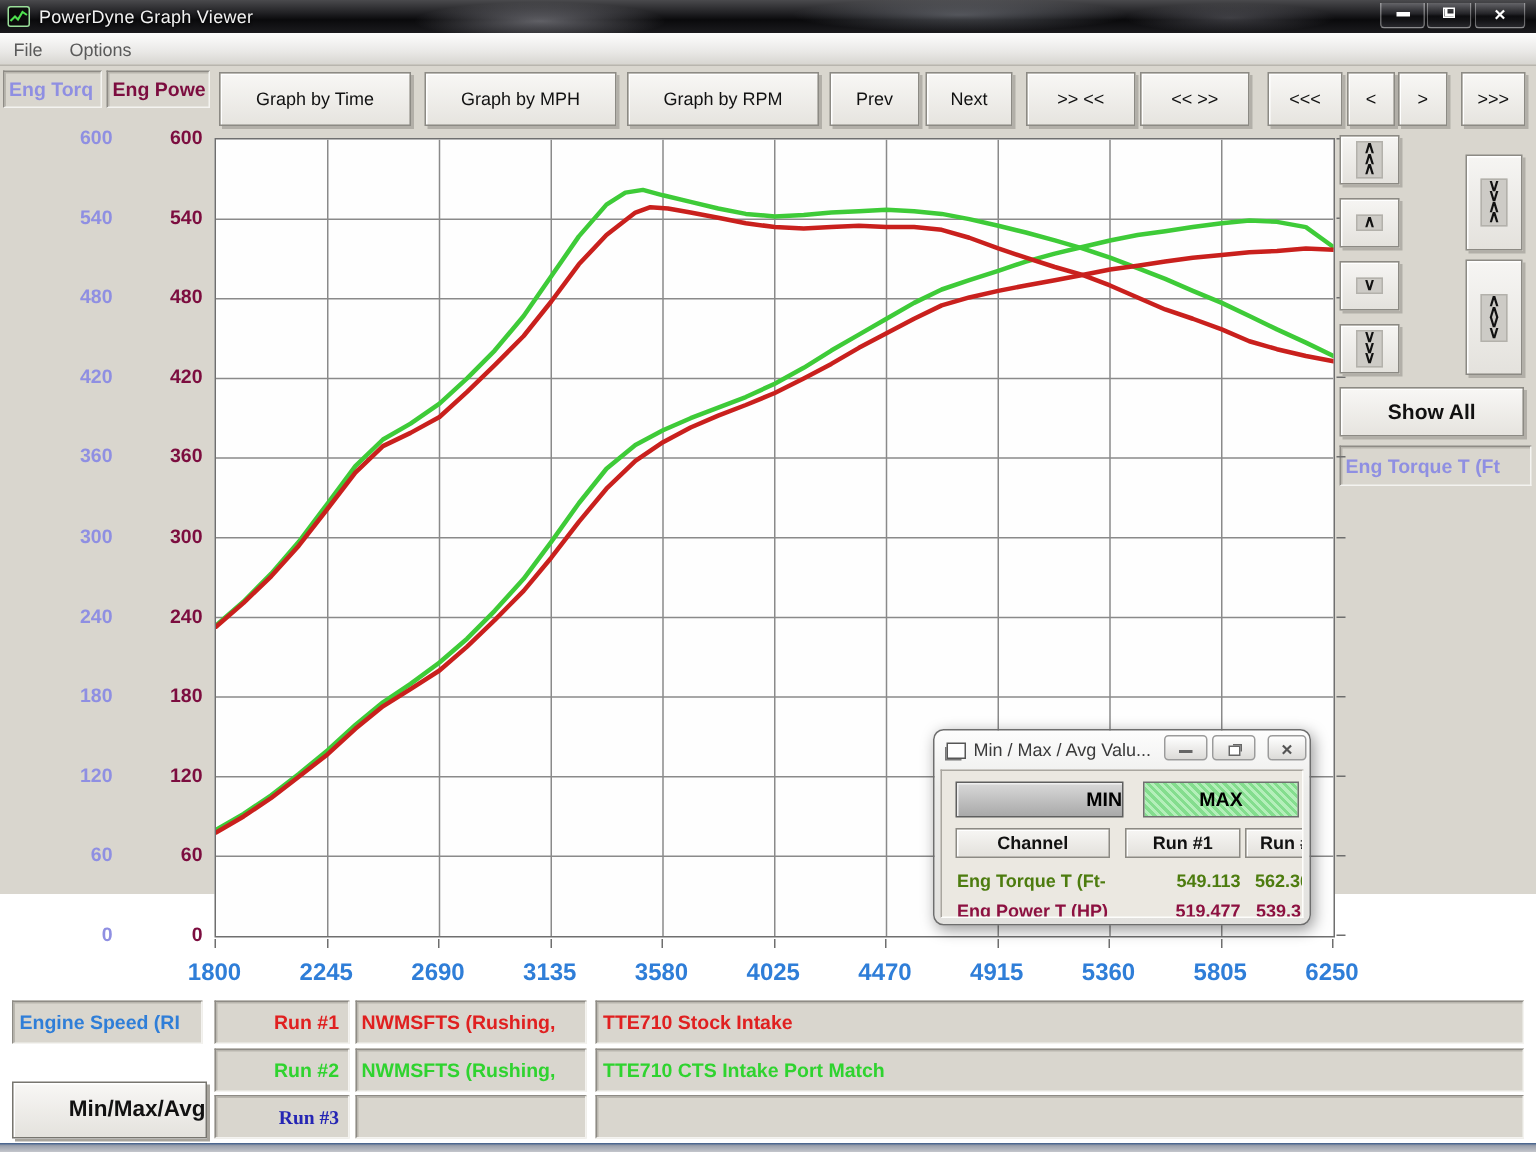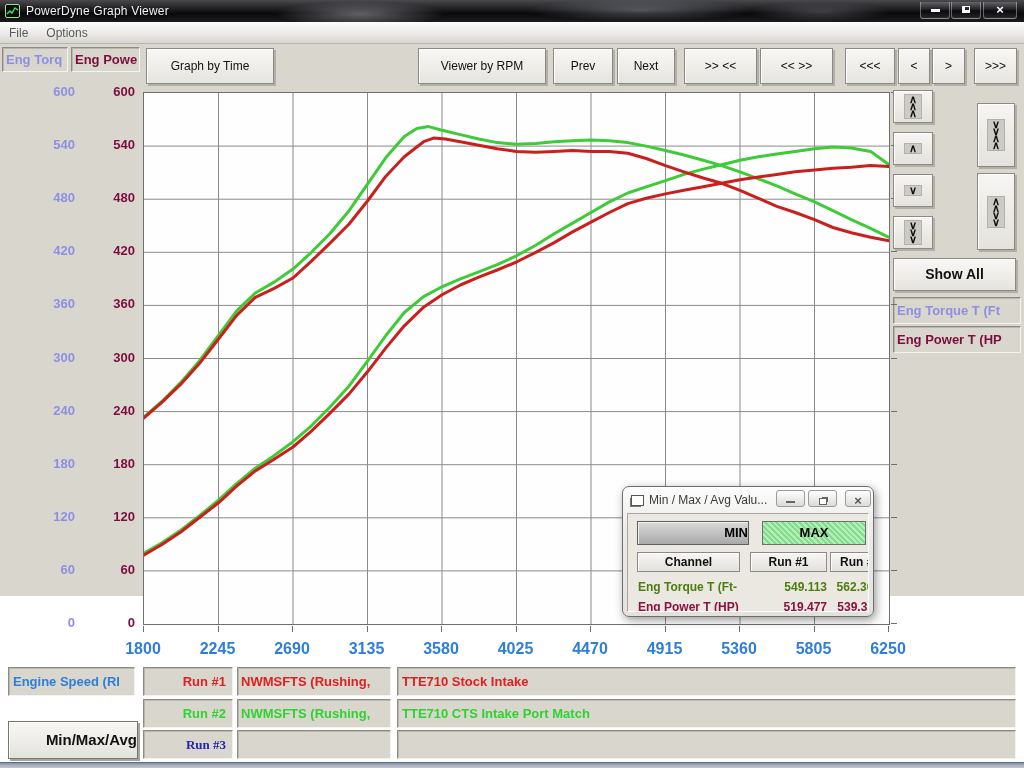--- a/index.html
+++ b/index.html
@@ -144,21 +144,22 @@
 
   <div id="menubar">
     <span class="menu-item">File</span>
     <span class="menu-item">Options</span>
   </div>
 
   <div class="chan-box" id="chan-torque">Eng Torq</div>
   <div class="chan-box" id="chan-power">Eng Powe</div>
 
   <div class="tb-btn" style="left:146px;width:128px">Graph by Time</div>
-  <div class="tb-btn" style="left:418px;width:128px">Viewer by RPM</div>
+  <div class="tb-btn" style="left:283px;width:128px">Graph by MPH</div>
+  <div class="tb-btn" style="left:418px;width:128px">Graph by RPM</div>
   <div class="tb-btn" style="left:553px;width:60px">Prev</div>
   <div class="tb-btn" style="left:617px;width:58px">Next</div>
   <div class="tb-btn" style="left:684px;width:73px">&gt;&gt; &lt;&lt;</div>
   <div class="tb-btn" style="left:760px;width:73px">&lt;&lt; &gt;&gt;</div>
   <div class="tb-btn" style="left:845px;width:50px">&lt;&lt;&lt;</div>
   <div class="tb-btn" style="left:898px;width:32px">&lt;</div>
   <div class="tb-btn" style="left:932px;width:33px">&gt;</div>
   <div class="tb-btn" style="left:974px;width:43px">&gt;&gt;&gt;</div>
 
   <div id="plot"><svg width="745" height="531">
@@ -181,21 +182,20 @@
         <line x1="0" x2="745" y1="424.8" y2="424.8" stroke="#8a8a8a" stroke-width="1"></line>
         <line x1="0" x2="745" y1="477.90000000000003" y2="477.90000000000003" stroke="#8a8a8a" stroke-width="1"></line>
         <polyline points="0.0,323.9 18.4,308.0 36.8,289.4 55.2,268.2 74.5,242.5 92.9,217.7 111.3,200.0 129.7,189.4 149.0,176.1 167.4,159.3 185.8,140.7 205.1,117.7 223.5,91.2 241.9,64.6 260.3,43.4 272.9,35.4 284.6,33.6 298.0,37.2 316.4,41.6 334.8,46.0 353.2,49.6 372.5,51.3 391.8,50.4 410.2,48.7 428.6,47.8 447.0,46.9 465.4,47.8 483.8,49.6 502.2,53.1 521.5,57.5 539.9,62.0 559.2,67.3 577.6,72.6 596.0,78.8 614.4,85.8 632.8,92.9 651.2,100.9 670.5,108.9 688.9,117.7 707.3,126.6 726.6,135.4 745.0,144.3" fill="none" stroke="#3ecb38" stroke-width="3" stroke-linejoin="round" stroke-linecap="round"></polyline>
         <polyline points="0.0,460.2 18.4,449.6 36.8,437.2 55.2,423.0 74.5,407.1 92.9,390.3 111.3,375.2 129.7,362.9 149.0,348.7 167.4,332.8 185.8,314.2 205.1,292.9 223.5,268.2 241.9,242.5 260.3,219.5 279.6,203.6 298.0,193.8 316.4,185.8 334.8,178.8 353.2,171.7 372.5,162.8 391.8,152.2 410.2,140.7 428.6,130.1 447.0,119.5 465.4,108.9 483.8,100.0 502.2,93.8 521.5,87.6 539.9,81.4 559.2,76.1 577.6,71.7 596.0,67.3 614.4,63.7 632.8,61.1 651.2,58.4 670.5,55.8 688.9,54.0 707.3,54.9 726.6,58.4 745.0,71.7" fill="none" stroke="#3ecb38" stroke-width="3" stroke-linejoin="round" stroke-linecap="round"></polyline>
         <polyline points="0.0,324.8 18.4,308.9 36.8,291.2 55.2,270.8 74.5,246.0 92.9,222.1 111.3,204.4 129.7,195.6 149.0,185.0 167.4,168.2 185.8,150.4 205.1,131.0 223.5,108.0 241.9,83.2 260.3,63.7 279.6,48.7 289.6,45.1 301.3,46.0 316.4,48.7 334.8,52.2 353.2,55.8 372.5,58.4 391.8,59.3 410.2,58.4 428.6,57.5 447.0,58.4 465.4,58.4 483.8,60.2 502.2,65.5 521.5,72.6 539.9,78.8 559.2,85.0 577.6,90.3 596.0,97.3 614.4,105.3 632.8,113.3 651.2,119.5 670.5,126.6 688.9,134.5 707.3,139.8 726.6,144.3 745.0,147.8" fill="none" stroke="#c9201d" stroke-width="3" stroke-linejoin="round" stroke-linecap="round"></polyline>
         <polyline points="0.0,462.0 18.4,451.3 36.8,439.0 55.2,424.8 74.5,409.8 92.9,392.9 111.3,377.9 129.7,366.4 149.0,354.0 167.4,338.1 185.8,320.4 205.1,300.9 223.5,278.8 241.9,254.9 260.3,232.8 279.6,214.2 298.0,201.8 316.4,192.0 334.8,184.1 353.2,177.0 372.5,169.0 391.8,159.3 410.2,149.6 428.6,138.9 447.0,129.2 465.4,119.5 483.8,110.6 502.2,105.3 521.5,100.9 539.9,97.3 559.2,93.8 577.6,90.3 596.0,86.7 614.4,84.1 632.8,81.4 651.2,78.8 670.5,77.0 688.9,75.2 707.3,74.3 726.6,72.6 745.0,73.5" fill="none" stroke="#c9201d" stroke-width="3" stroke-linejoin="round" stroke-linecap="round"></polyline>
       </svg></div>
 
   <div id="show-all">Show All</div>
   <div class="legend-box" id="legend-torque">Eng Torque T (Ft</div>
-  <div class="legend-box" id="legend-power">Eng Power T (HP</div>
 
   <div id="minmax-win">
     <div id="mm-titlebar">
       <div id="mm-icon"></div>
       <span id="mm-title">Min / Max / Avg Valu...</span>
       <div class="mm-cap" id="mm-min"><span class="mm-glyph-min"></span></div>
       <div class="mm-cap" id="mm-restore"><span class="mm-glyph-restore"></span></div>
       <div class="mm-cap" id="mm-close"><span>×</span></div>
     </div>
     <div id="mm-body">

